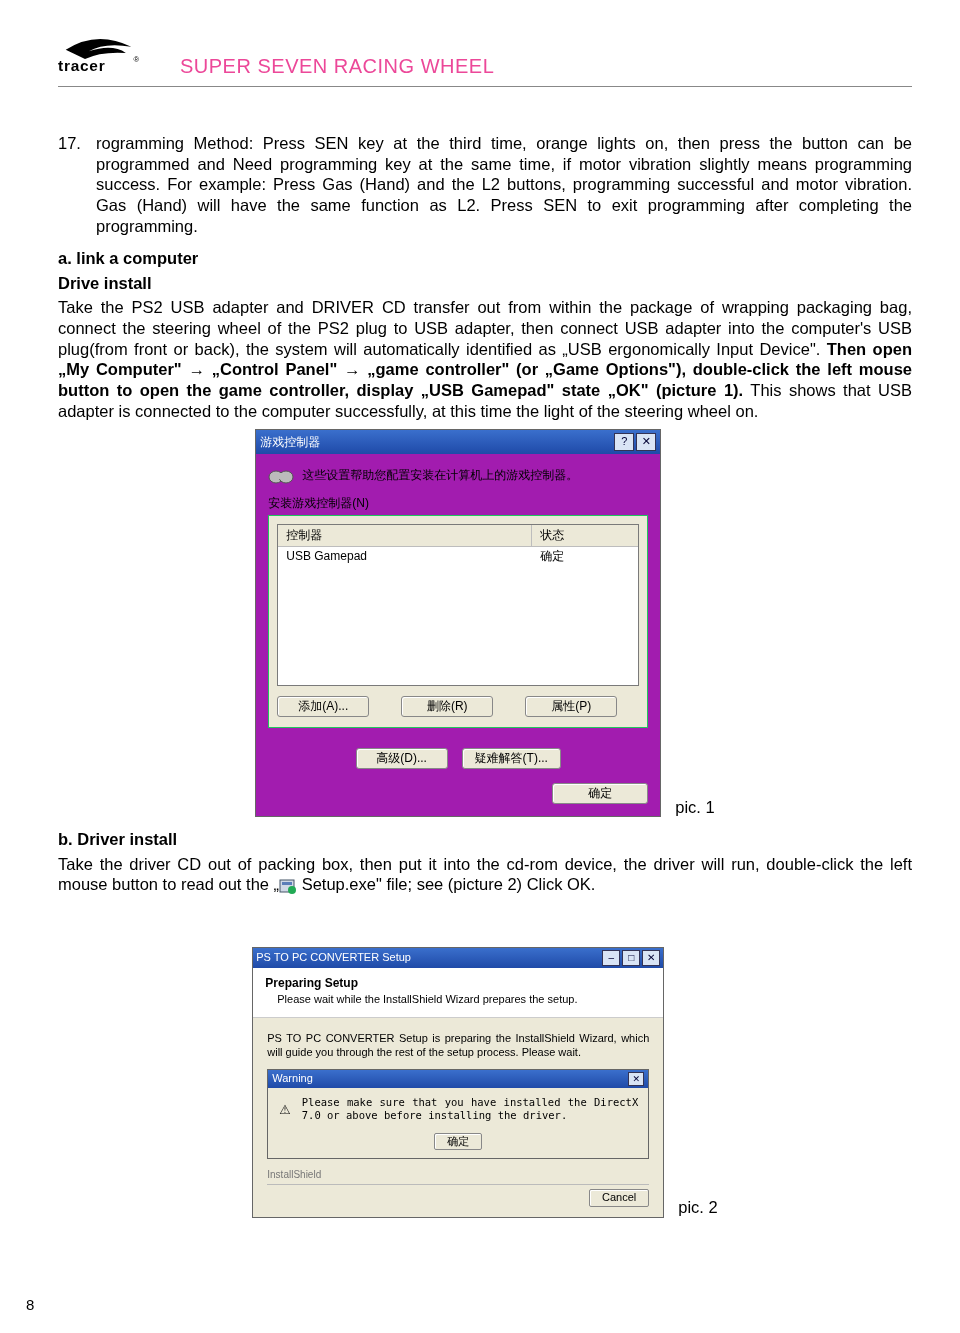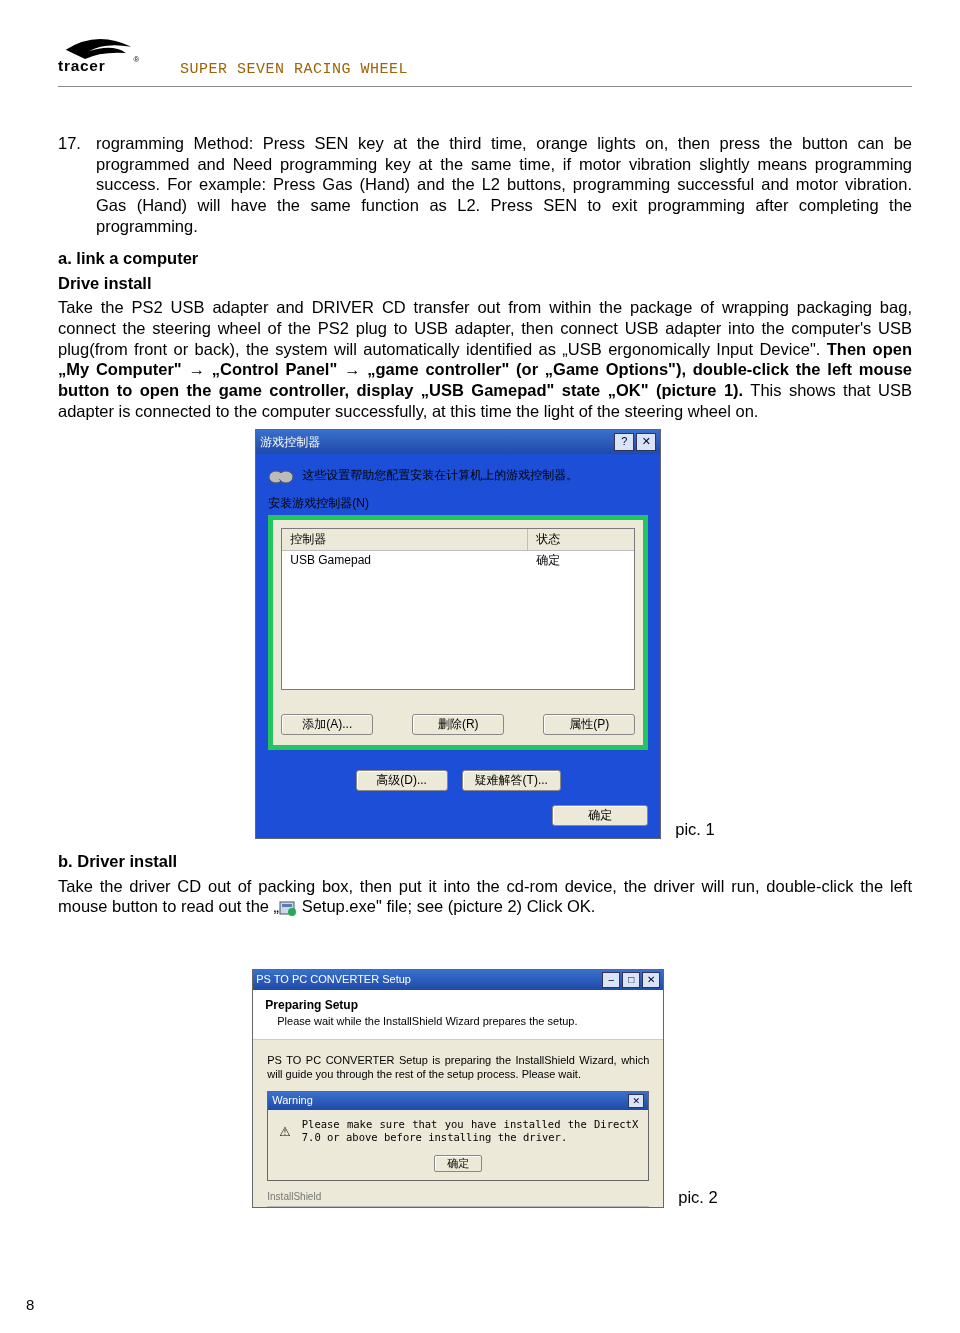--- a/index.html
+++ b/index.html
@@ -3,53 +3,53 @@
 <meta charset="utf-8">
 <style>
   body{
     margin:0;padding:0;background:#fff;font-family:Arial,Helvetica,sans-serif;
     color:#000;width:960px;
   }
   .page{padding:32px 48px 40px 58px;box-sizing:border-box;position:relative;min-height:1333px;}
   .header{display:flex;align-items:flex-end;gap:14px;}
   .logo{width:108px;height:48px;position:relative;}
   .logo svg{width:108px;height:48px;}
-  .doc-title{font-size:15px;letter-spacing:.5px;color:#a16207;padding-bottom:2px;font-family:Liberation Mono, monospace;}
+  .doc-title{font-size:20px;letter-spacing:.5px;color:#ec4899;padding-bottom:2px;}
   .rule{border-bottom:1px solid #888;margin-top:6px;}
   .content{margin-top:46px;font-size:16.5px;line-height:1.25;text-align:justify;}
   .content p{margin:0 0 4px 0;}
   .li17{display:flex;gap:8px;}
   .li17 .num{flex:0 0 30px;}
   .li17 .txt{flex:1;}
   .bold{font-weight:bold;}
   .sect{margin-top:12px;}
   .fig-wrap{display:flex;flex-direction:column;align-items:center;margin-top:8px;}
   .figrow{display:flex;align-items:flex-end;gap:6px;}
   .caption{font-size:16.5px;margin-left:8px;}
   
-  .dlg1{width:404px;background:#1d4ed8;border:1px solid #666;font-family:Tahoma,Arial,sans-serif;font-size:12px;color:#000;}
+  .dlg1{width:404px;background:#a21caf;border:1px solid #666;font-family:Tahoma,Arial,sans-serif;font-size:12px;color:#000;}
   .dlg1 .titlebar{height:24px;background:linear-gradient(#3a6fcc,#1f4aa8);display:flex;align-items:center;justify-content:space-between;padding:0 4px;color:#fff;}
   .dlg1 .titlebar .t{font-size:12px;}
   .dlg1 .titlebar .btns{display:flex;gap:2px;}
   .dlg1 .titlebar .b{width:18px;height:16px;background:#d9e4f5;border:1px solid #335;color:#003;display:flex;align-items:center;justify-content:center;font-size:11px;}
   .dlg1 .body{padding:10px 12px 12px 12px;}
   .dlg1 .introrow{display:flex;align-items:center;gap:8px;}
   .dlg1 .ctrl-ico{width:26px;height:22px;display:flex;align-items:center;justify-content:center;}
   .dlg1 .group-lbl{font-size:12px;margin-top:10px;}
-  .dlg1 .panel{border:5px solid #22c55e;background:#ece9d8;margin-top:4px;padding:8px 8px 10px 8px;}
+  .dlg1 .panel{border:1px solid #22c55e;background:#ece9d8;margin-top:4px;padding:8px 8px 10px 8px;}
   .dlg1 .list{border:1px solid #7a7a7a;background:#fff;height:160px;}
   .dlg1 .list .hdr{display:flex;background:#ece9d8;border-bottom:1px solid #bdbdbd;}
   .dlg1 .list .hdr div{padding:3px 8px;font-size:12px;border-right:1px solid #bdbdbd;}
   .dlg1 .list .hdr .c1{flex:1;}
   .dlg1 .list .hdr .c2{width:90px;border-right:none;}
   .dlg1 .list .row{display:flex;}
   .dlg1 .list .row div{padding:2px 8px;font-size:12px;}
   .dlg1 .list .row .c1{flex:1;}
   .dlg1 .list .row .c2{width:90px;}
-  .dlg1 .btnrow{display:flex;justify-content:space-between;gap:24px;margin-top:24px;}
+  .dlg1 .btnrow{display:flex;justify-content:flex-start;gap:32px;margin-top:10px;}
   .dlg1 .wbtn{background:#ece9d8;border:1px solid #888;border-radius:3px;padding:2px 12px;font-size:12px;min-width:66px;text-align:center;box-shadow:inset 1px 1px 0 #fff;}
   .dlg1 .btnrow2{display:flex;justify-content:center;gap:14px;margin-top:20px;}
   .dlg1 .okrow{display:flex;justify-content:flex-end;margin-top:14px;}
   
   .dlg2{width:410px;background:#ece9d8;border:1px solid #666;font-family:Tahoma,Arial,sans-serif;font-size:11px;margin-top:44px;}
   .dlg2 .titlebar{height:20px;background:linear-gradient(#3a6fcc,#1f4aa8);display:flex;align-items:center;justify-content:space-between;padding:0 3px;color:#fff;}
   .dlg2 .titlebar .btns{display:flex;gap:2px;}
   .dlg2 .titlebar .b{width:16px;height:14px;background:#d9e4f5;border:1px solid #335;color:#003;display:flex;align-items:center;justify-content:center;font-size:10px;}
   .dlg2 .whitehead{background:#fff;padding:8px 12px 10px 12px;border-bottom:1px solid #ccc;}
   .dlg2 .whitehead .h1{font-weight:bold;font-size:12px;}
@@ -185,20 +185,23 @@
             <div class="wb">
               <div class="ic">⚠</div>
               <div>Please make sure that you have installed the DirectX 7.0 or above before installing the driver.</div>
             </div>
             <div class="okr">
                 <div class="wbtn">确定</div>
               </div>
           </div>
           <div class="installshield">InstallShield</div>
           <div style="border-top:1px solid #bbb;margin:0 14px"></div>
+          <div class="cancelrow">
+              <div class="wbtn">Cancel</div>
+            </div>
         </div>
         <div class="caption">pic. 2</div>
       </div>
     </div>
   </div>
 
   <div class="pagenum">8</div>
 </div>
 
 </body></html>

